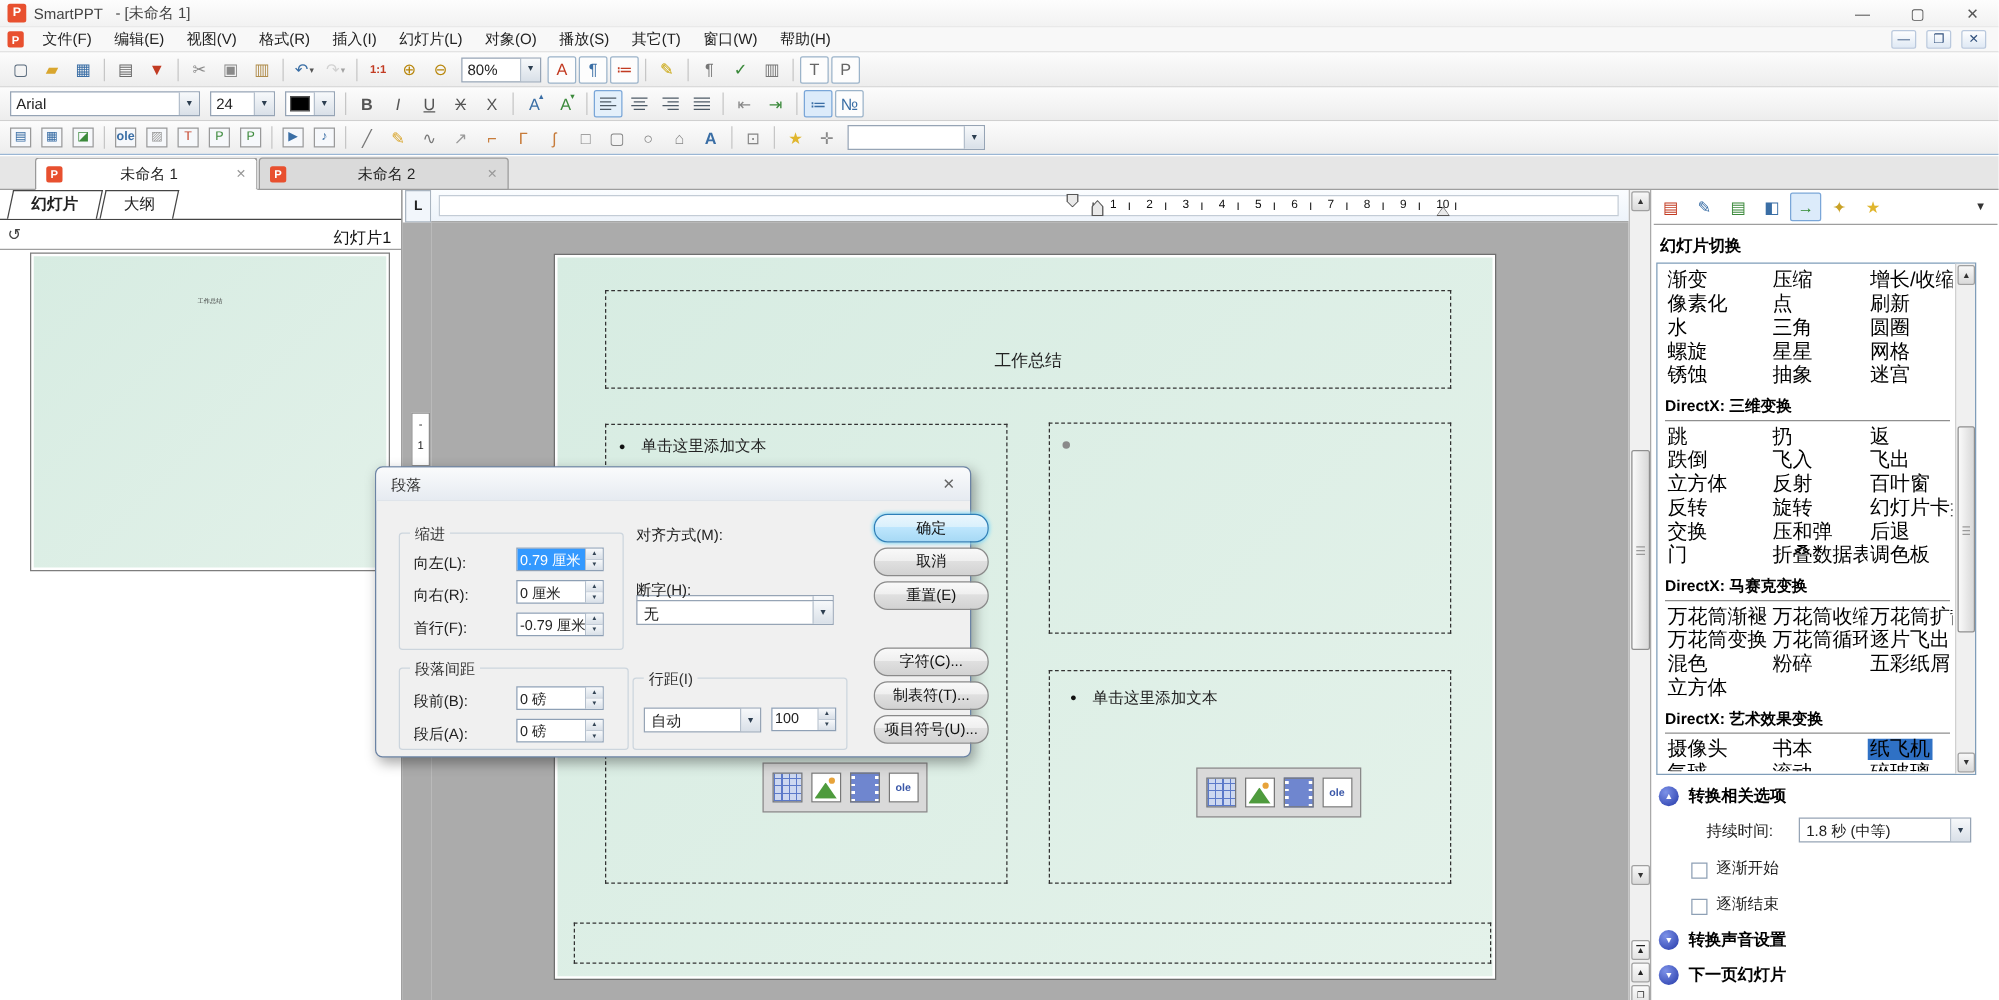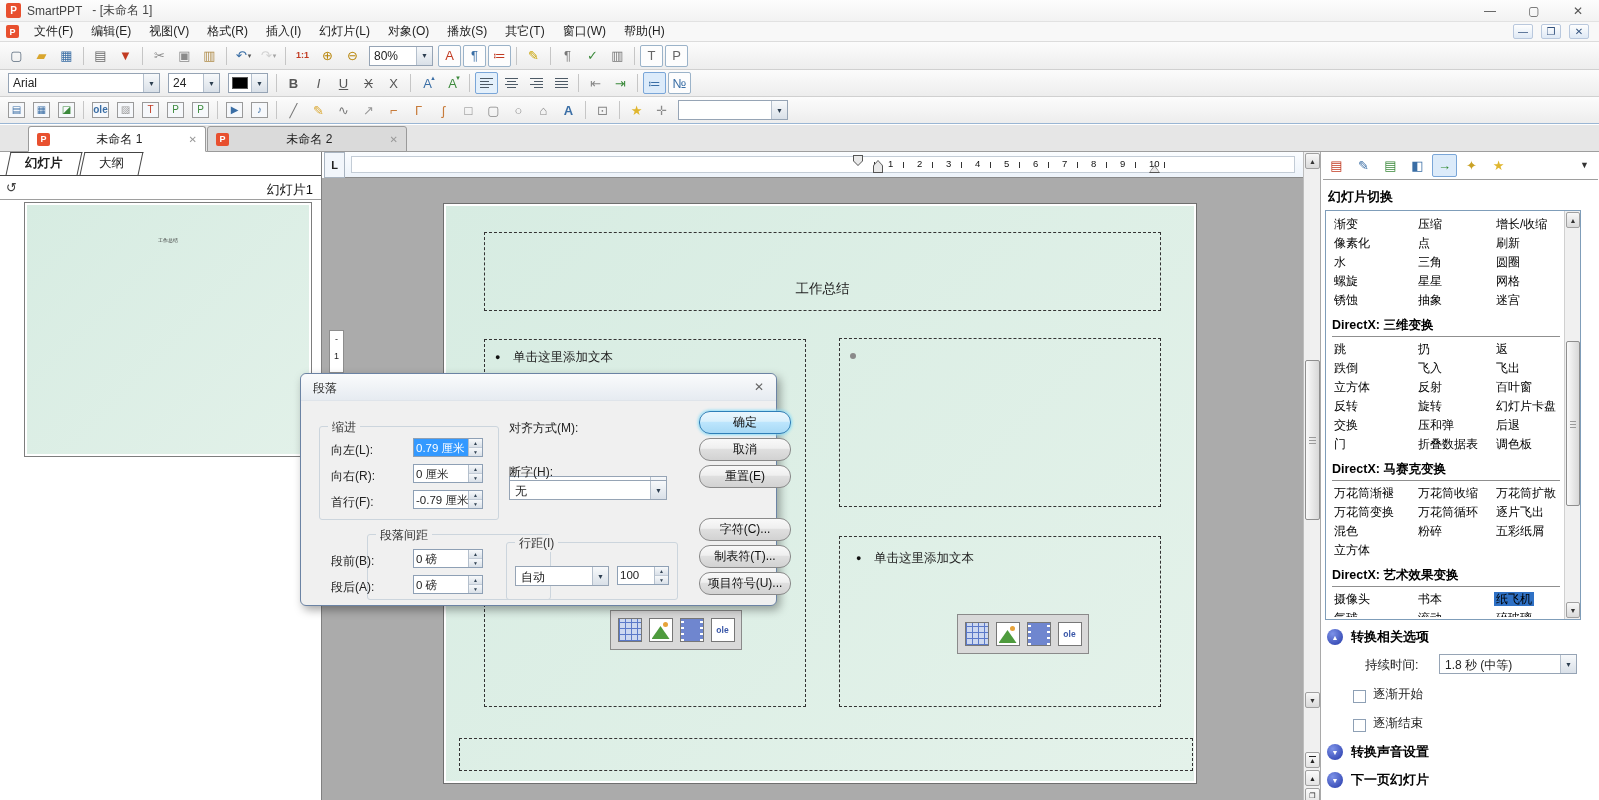--- a/index.html
+++ b/index.html
@@ -117,21 +117,21 @@
   
   #right-panel{position:absolute;left:1320px;top:152px;width:279px;height:648px;background:#fff;border-left:1px solid #a9a9a9;}
   .rp-toolbar{position:absolute;left:2px;top:0;width:275px;height:28px;display:flex;align-items:center;border-bottom:1px solid #9e9e9e;}
   .rp-toolbar .tb-btn{width:25px;height:23px;font-size:13px;}
   .rp-heading{position:absolute;left:7px;top:36px;font-size:13px;font-weight:bold;color:#000;}
   .rp-list{position:absolute;left:4px;top:58px;width:256px;height:410px;border:1px solid #7f9db9;background:#fff;}
   #transition-list{position:absolute;left:2px;top:2px;right:18px;bottom:2px;overflow:hidden;padding:2px 0 0 4px;}
   .tr-heading{font-weight:bold;font-size:12.5px;margin:7px 2px 3px 0;border-bottom:1px solid #8f8f8f;padding-bottom:2px;color:#000;}
   .tr-grid{display:grid;grid-template-columns:84px 78px 72px;}
   .tr-cell{height:19px;line-height:19px;overflow:hidden;white-space:nowrap;}
-  .tr-item{font-size:12px;color:#000;padding:0 2px;text-align:center;}
+  .tr-item{font-size:16px;color:#000;padding:0 2px;text-align:center;}
   .tr-item.sel{background:#2f71c5;color:#000000;}
   .rp-scroll{position:absolute;right:0;top:0;width:16px;height:100%;background:#f0f0f0;border-left:1px solid #d0d0d0;}
   .rp-scroll .sb-btn{width:14px;}
   .rp-scroll .sb-btn.top{top:1px;}
   .rp-scroll .sb-btn.bottom{bottom:1px;top:auto;}
   .rp-scroll .sb-thumb{top:130px;height:165px;width:14px;}
   .rp-options{position:absolute;left:0;top:472px;width:100%;}
   .opt-heading{display:flex;align-items:center;gap:8px;padding:4px 0 2px 6px;font-size:13px;font-weight:bold;color:#000;}
   .sec-circle{width:16px;height:16px;border-radius:50%;background:radial-gradient(circle at 35% 30%,#7d92e8,#2438a8);color:#fff;font-size:7px;display:inline-flex;align-items:center;justify-content:center;flex:0 0 16px;}
   .opt-duration{position:relative;height:28px;margin-top:4px;}
@@ -146,21 +146,21 @@
   .sec-row{display:flex;align-items:center;gap:8px;padding:5px 0 5px 6px;font-size:13px;font-weight:bold;color:#000;}
 
   
   #dialog{position:absolute;left:300px;top:373px;width:477px;height:233px;background:#f0f0f0;border:1px solid #6b83a4;border-radius:6px;box-shadow:3px 4px 10px rgba(0,0,0,.35);}
   .dlg-title{position:absolute;left:0;top:0;width:100%;height:27px;background:linear-gradient(#fafbfc,#e6ebf1);border-bottom:1px solid #dfe4ea;border-radius:6px 6px 0 0;}
   .dlg-title .dlg-caption{position:absolute;left:12px;top:6px;font-size:12px;color:#333;}
   .dlg-close{position:absolute;right:12px;top:6px;font-size:12px;color:#666;}
   .grp{position:absolute;border:1px solid #ccd5dd;border-radius:3px;}
   .grp-legend{position:absolute;top:-8px;left:8px;background:#f0f0f0;padding:0 4px;font-size:12px;color:#333;}
   #grp-indent{left:18px;top:52px;width:180px;height:94px;}
-  #grp-spacing{left:18px;top:160px;width:184px;height:66px;margin-left:48px;}
+  #grp-spacing{left:18px;top:160px;width:184px;height:66px;}
   #grp-line{left:205px;top:168px;width:172px;height:58px;}
   .fld-label{position:absolute;left:30px;font-size:12px;color:#222;}
   .spin{position:absolute;left:112px;width:70px;height:19px;background:#fff;border:1px solid #8ea0b5;display:flex;align-items:stretch;}
   .spin-val{flex:1;font-size:11.5px;padding:2px 2px;white-space:nowrap;overflow:hidden;}
   .spin-val.sel{background:#3399ff;color:#fff;}
   .spin-btns{width:14px;display:flex;flex-direction:column;border-left:1px solid #b4bfcc;}
   .spin-btns i{flex:1;display:flex;align-items:center;justify-content:center;font-size:5px;font-style:normal;color:#345;background:linear-gradient(#f7f9fb,#d9e0e8);}
   .spin-btns i:first-child{border-bottom:1px solid #c2cbd6;}
   .dlg-label{position:absolute;font-size:12px;color:#222;}
   .dlg-combo{position:absolute;}

